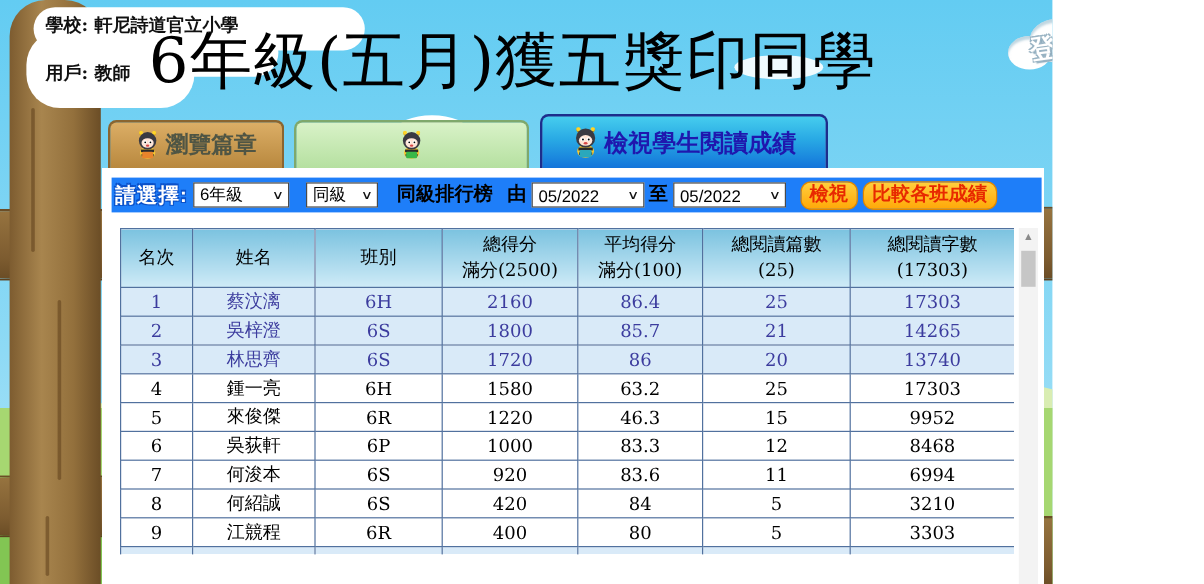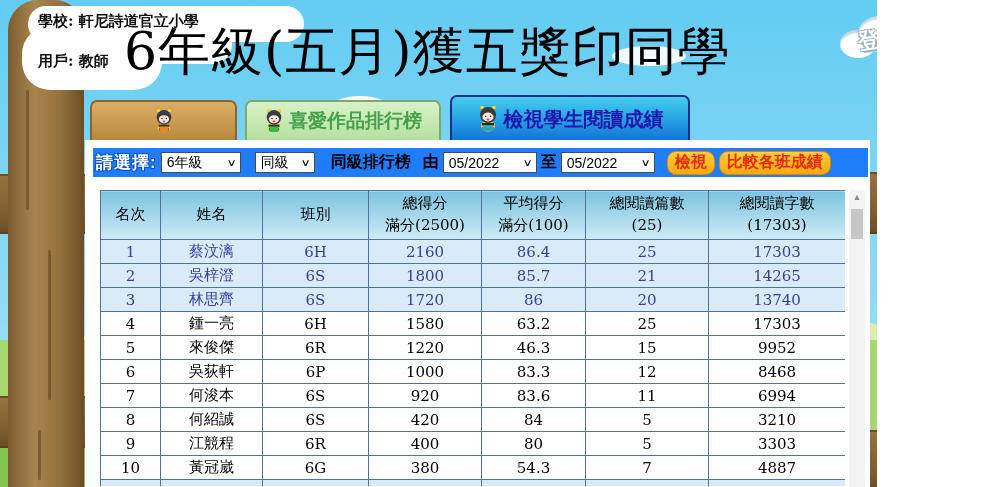--- a/index.html
+++ b/index.html
@@ -131,40 +131,40 @@
         <rect x="5.5" y="21" width="11" height="2.2" fill="#2a2a2a"></rect>
       <circle cx="11" cy="9" r="8" fill="#3a3a42"></circle>
       <ellipse cx="11" cy="11" rx="5.6" ry="4.4" fill="#ffe4d6"></ellipse>
       <circle cx="8.6" cy="10" r="1.6" fill="#fff"></circle>
         <circle cx="13.4" cy="10" r="1.6" fill="#fff"></circle>
       <circle cx="8.8" cy="10.3" r=".8" fill="#000"></circle>
         <circle cx="13.6" cy="10.3" r=".8" fill="#000"></circle>
       <ellipse cx="11" cy="13.4" rx="1.6" ry="1" fill="#d84848"></ellipse>
       <rect x="6" y="19" width="10" height="6" rx="1" fill="#e8842c"></rect>
     </svg>
+    <span>瀏覽篇章</span>
   </div>
   <div class="abs tab tab-fav">
     <svg width="20" height="24" viewBox="0 0 22 26">
       <path d="M5 4 Q3 1 5 1" stroke="#c89a10" fill="none" stroke-width="1.5"></path>
         <circle cx="5" cy="1.6" r="1.8" fill="#ffd428"></circle>
       <path d="M17 4 Q19 1 17 1" stroke="#c89a10" fill="none" stroke-width="1.5"></path>
         <circle cx="17" cy="1.6" r="1.8" fill="#ffd428"></circle>
       <ellipse cx="11" cy="20" rx="7" ry="5.5" fill="#f6c832"></ellipse>
       <rect x="5" y="17" width="12" height="2.4" fill="#2a2a2a"></rect>
         <rect x="5.5" y="21" width="11" height="2.2" fill="#2a2a2a"></rect>
       <circle cx="11" cy="9" r="8" fill="#3a3a42"></circle>
       <ellipse cx="11" cy="11" rx="5.6" ry="4.4" fill="#ffe4d6"></ellipse>
       <circle cx="8.6" cy="10" r="1.6" fill="#fff"></circle>
         <circle cx="13.4" cy="10" r="1.6" fill="#fff"></circle>
       <circle cx="8.8" cy="10.3" r=".8" fill="#000"></circle>
         <circle cx="13.6" cy="10.3" r=".8" fill="#000"></circle>
       <ellipse cx="11" cy="13.4" rx="1.6" ry="1" fill="#d84848"></ellipse>
       <rect x="6" y="19" width="10" height="6" rx="1" fill="#38b848"></rect>
     </svg>
-    <span>喜愛作品排行榜</span>
   </div>
   <div class="abs tab tab-view">
     <svg width="22" height="26" viewBox="0 0 22 26">
       <path d="M5 4 Q3 1 5 1" stroke="#c89a10" fill="none" stroke-width="1.5"></path>
         <circle cx="5" cy="1.6" r="1.8" fill="#ffd428"></circle>
       <path d="M17 4 Q19 1 17 1" stroke="#c89a10" fill="none" stroke-width="1.5"></path>
         <circle cx="17" cy="1.6" r="1.8" fill="#ffd428"></circle>
       <ellipse cx="11" cy="20" rx="7" ry="5.5" fill="#f6c832"></ellipse>
       <rect x="5" y="17" width="12" height="2.4" fill="#2a2a2a"></rect>
         <rect x="5.5" y="21" width="11" height="2.2" fill="#2a2a2a"></rect>
@@ -307,29 +307,20 @@
               <td>3210</td>
             </tr>
             <tr>
               <td>9</td>
               <td>江競程</td>
               <td>6R</td>
               <td>400</td>
               <td>80</td>
               <td>5</td>
               <td>3303</td>
-            </tr>
-            <tr>
-              <td>10</td>
-              <td>黃冠崴</td>
-              <td>6G</td>
-              <td>380</td>
-              <td>54.3</td>
-              <td>7</td>
-              <td>4887</td>
             </tr>
             <tr class="partial">
               <td></td>
               <td></td>
               <td></td>
               <td></td>
               <td></td>
               <td></td>
               <td></td>
             </tr>

